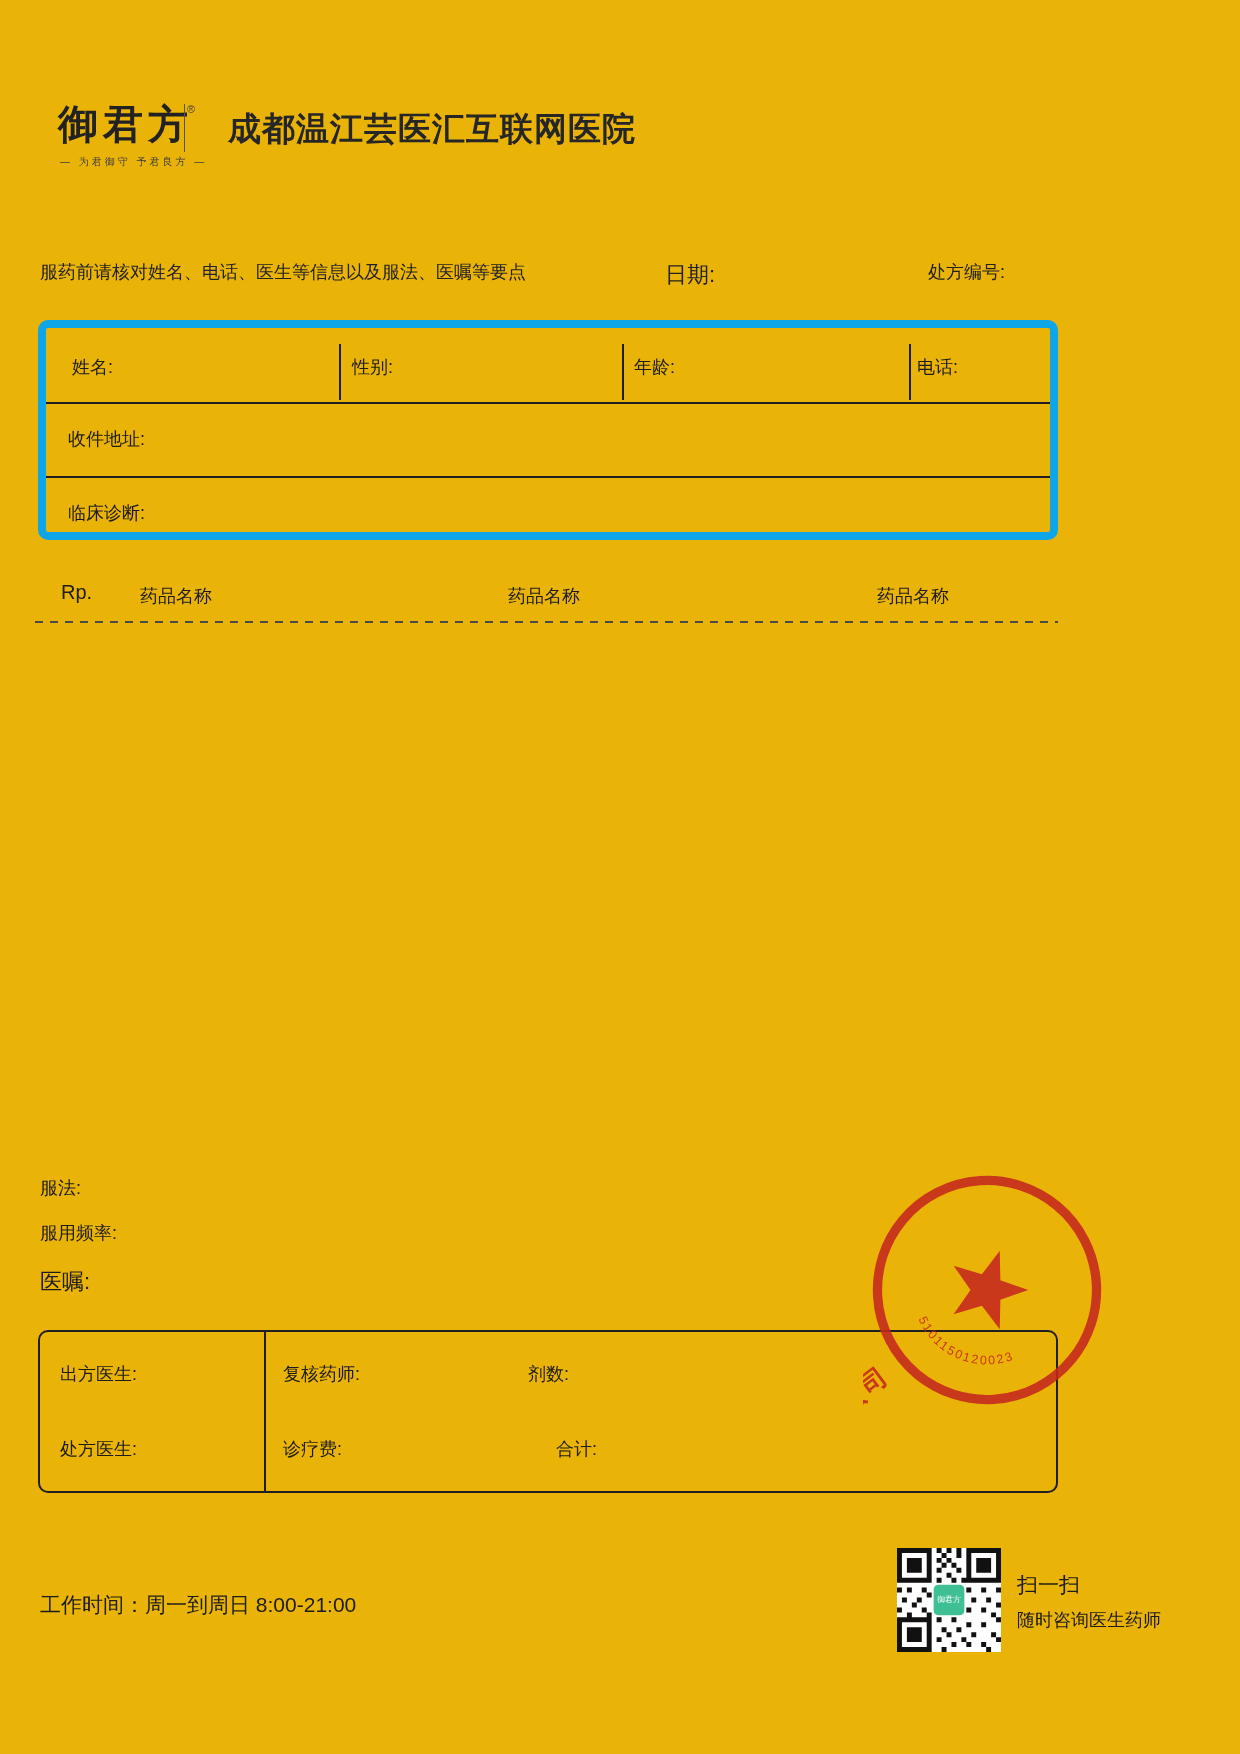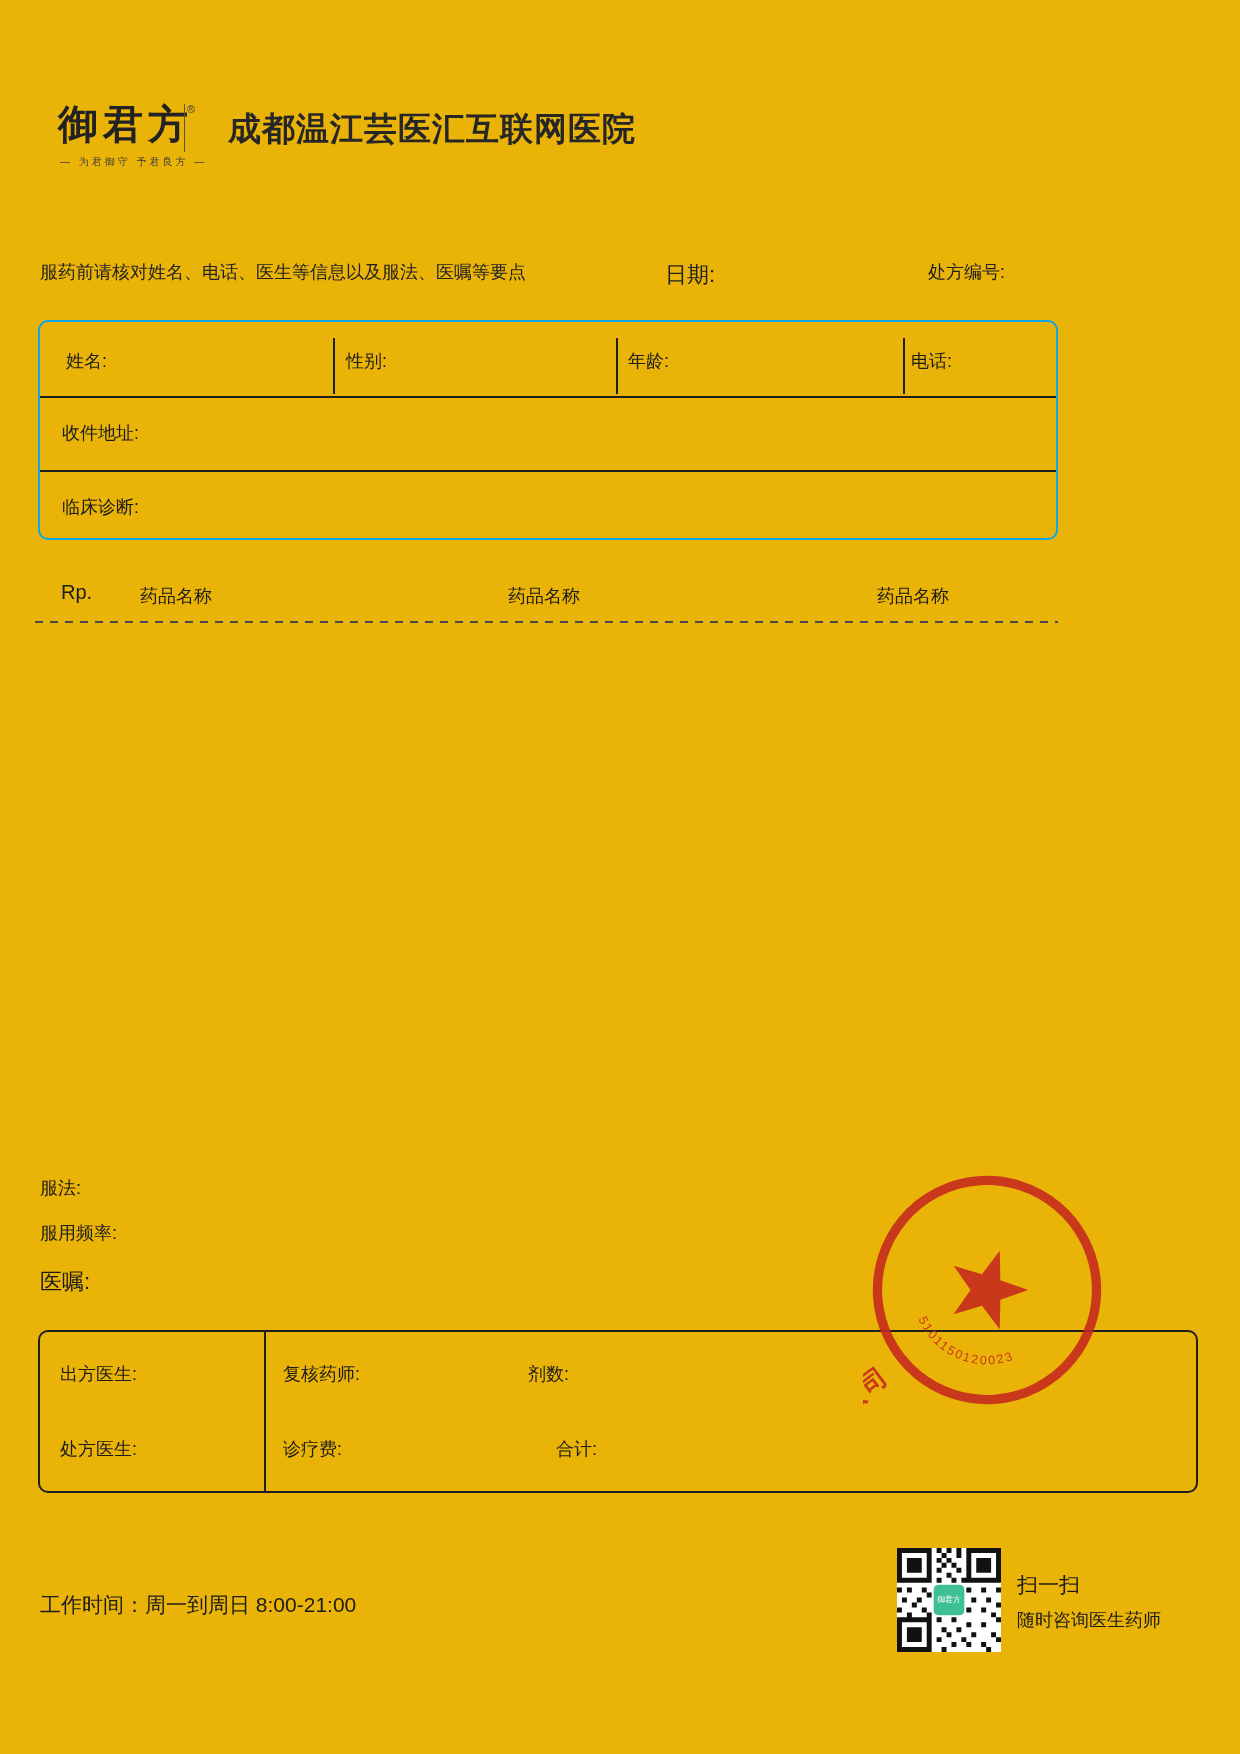--- a/index.html
+++ b/index.html
@@ -36,21 +36,21 @@
   }
 
   
   .notice-text { left: 40px; top: 260px; font-size: 18px; color: #222; }
   .date-label { left: 665px; top: 260px; font-size: 22px; color: #222; }
   .rxno-label { left: 928px; top: 260px; font-size: 18px; color: #222; }
 
   
   .patient-box {
     left: 38px; top: 320px; width: 1020px; height: 220px;
-    border: 2px solid #0ea5e9; border-radius: 10px;
+    border: 8px solid #0ea5e9; border-radius: 10px;
   }
   .cell-label { position: absolute; font-size: 18px; color: #1c1c1c; line-height: 1; }
   .vdiv { position: absolute; width: 2px; background: #1f1f1f; }
   .hdiv { position: absolute; left: 0; width: 100%; height: 2px; background: #1f1f1f; }
 
   
   .rp-label { left: 61px; top: 581px; font-size: 20px; color: #1c1c1c; }
   .drug-col-1 { left: 140px; top: 584px; font-size: 18px; }
   .drug-col-2 { left: 508px; top: 584px; font-size: 18px; }
   .drug-col-3 { left: 877px; top: 584px; font-size: 18px; }
@@ -59,21 +59,21 @@
     background: repeating-linear-gradient(90deg, #4a4a4a 0 8px, transparent 8px 15px);
   }
 
   
   .usage-method { left: 40px; top: 1176px; font-size: 18px; }
   .usage-frequency { left: 40px; top: 1221px; font-size: 18px; }
   .usage-advice { left: 40px; top: 1267px; font-size: 22px; }
 
   
   .sign-box {
-    left: 38px; top: 1330px; width: 1160px; height: 163px;
+    left: 38px; top: 1330px; width: 1020px; height: 163px;
     border: 2px solid #1f1f1f; border-radius: 10px;
   }
 
   
   .stamp { left: 863px; top: 1166px; width: 248px; height: 248px; opacity: 0.88; z-index: 5; }
   .stamp svg { width: 100%; height: 100%; }
 
   
   .work-hours { left: 40px; top: 1551px; font-size: 21px; margin-top: 40px; }
   .note-line1 { left: 40px; top: 1591px; font-size: 19px; }

